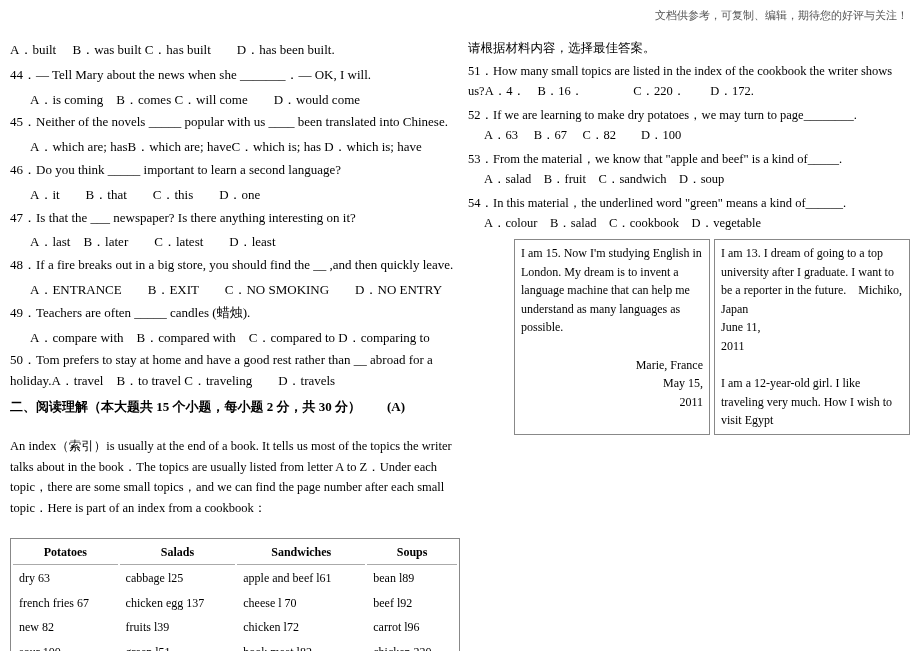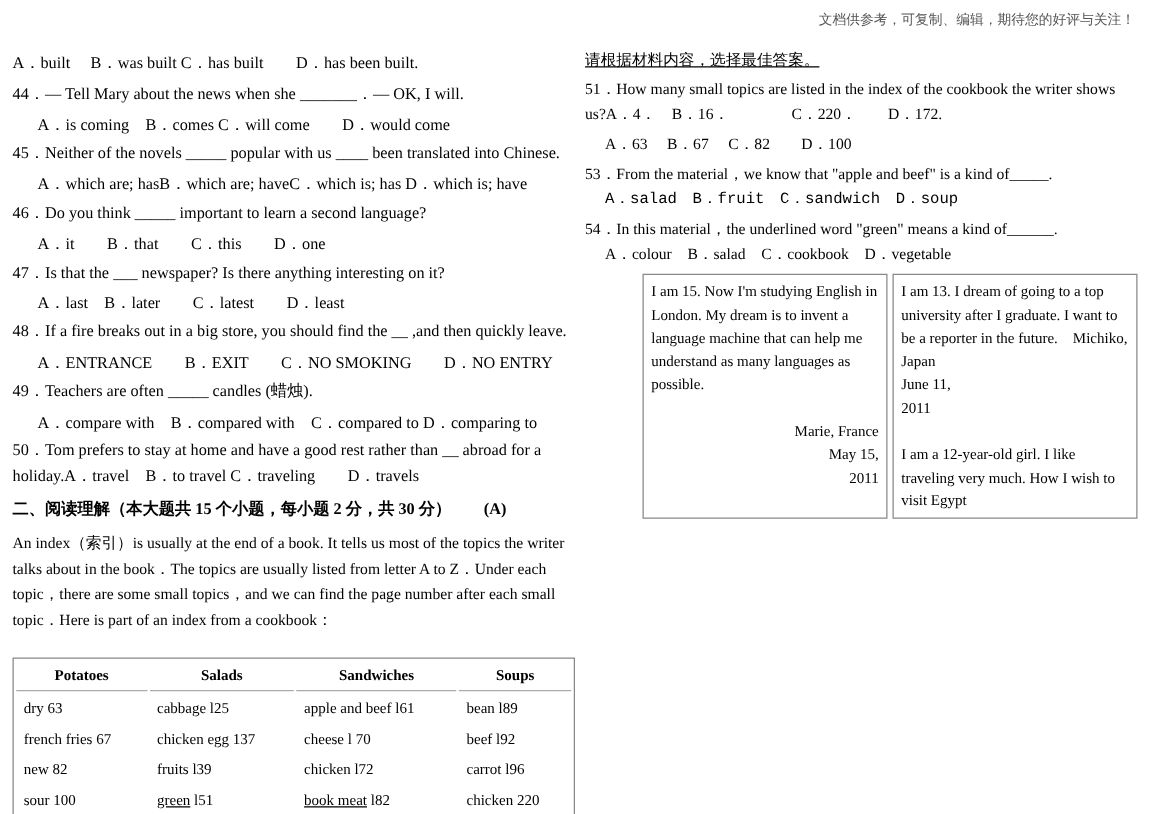--- a/index.html
+++ b/index.html
@@ -35,21 +35,21 @@
       margin-bottom: 4px;
       line-height: 1.6;
       text-indent: 0;
     }
     .options-line {
       padding-left: 20px;
       margin-bottom: 2px;
       line-height: 1.6;
     }
     .section-title {
-      margin: 6px 0 8px 0;
+      margin: 6px 0 20px 0;
       font-weight: bold;
       font-size: 13px;
     }
     .reading-passage {
       font-size: 12.5px;
       line-height: 1.65;
       margin-bottom: 14px;
     }
 
     
@@ -68,21 +68,20 @@
     .cookbook-table .header-row td {
       font-weight: bold;
       border-bottom: 1px solid #aaa;
       text-align: center;
     }
 
     
     .q-instruction {
       font-size: 12.5px;
       margin-bottom: 4px;
-      text-decoration: underline;
     }
     .q-block {
       margin-bottom: 4px;
       font-size: 12.5px;
       line-height: 1.6;
     }
     .q-options {
       padding-left: 16px;
       font-size: 12.5px;
       line-height: 1.6;
@@ -177,25 +176,26 @@
 
   <div class="right-col">
 
     <div class="q-instruction">请根据材料内容，选择最佳答案。</div>
 
     <div id="questions-container">
         <div class="q-block">
           <div>51．How many small topics are listed in the index of the cookbook the writer shows us?A．4．　B．16．　　　　C．220．　　D．172.</div>
         </div>
         <div class="q-block">
+          <div>52．If we are learning to make dry potatoes，we may turn to page________.</div>
           <div class="q-options" style="white-space: pre-line;">A．63　 B．67　 C．82　　D．100</div>
         </div>
         <div class="q-block">
           <div>53．From the material，we know that "apple and beef" is a kind of_____.</div>
-          <div class="q-options" style="white-space: pre-line; font-family: Liberation Mono, monospace;">A．salad　B．fruit　C．sandwich　D．soup</div>
+          <div class="q-options" style="white-space: pre-line;">A．salad　B．fruit　C．sandwich　D．soup</div>
         </div>
         <div class="q-block">
           <div>54．In this material，the underlined word "green" means a kind of______.</div>
           <div class="q-options" style="white-space: pre-line;">A．colour　B．salad　C．cookbook　D．vegetable</div>
         </div>
       </div>
 
     <div class="letter-grid">
       <div class="letter-box">
         <span>I am 15. Now I'm studying English in London. My dream is to invent a language machine that can help me understand as many languages as possible.</span>

